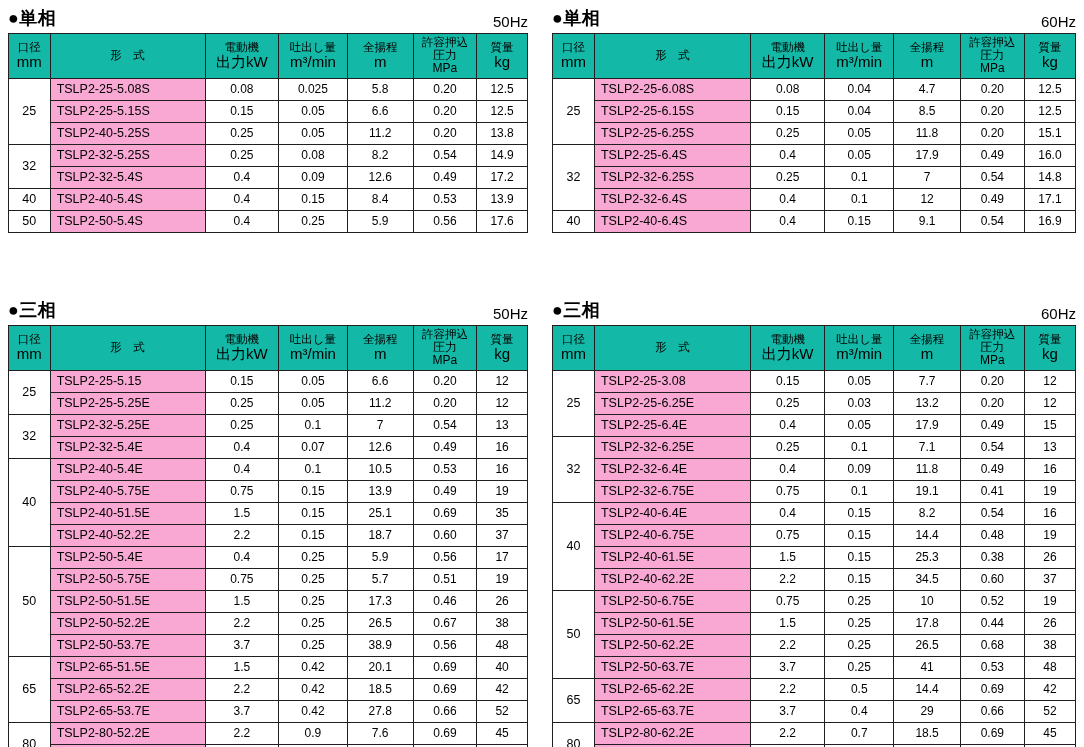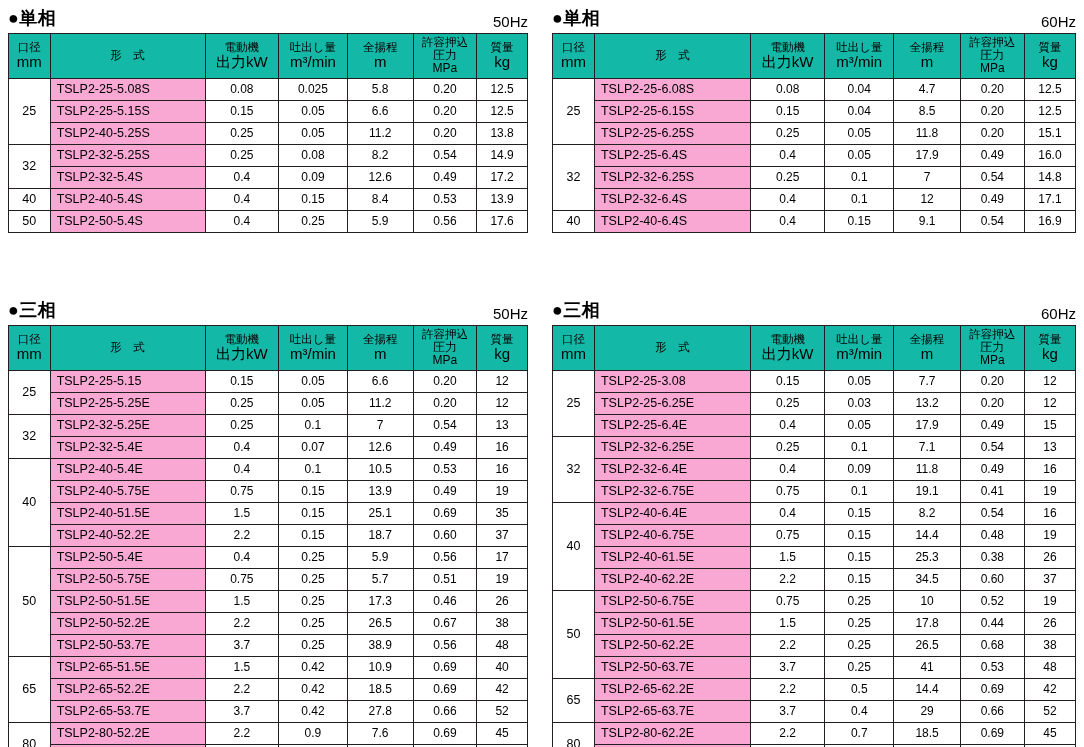--- a/index.html
+++ b/index.html
@@ -390,21 +390,21 @@
           <td class="dashed-right">0.25</td>
           <td>38.9</td>
           <td>0.56</td>
           <td>48</td>
         </tr>
         <tr>
           <td class="bore" rowspan="3">65</td>
           <td class="model">TSLP2-65-51.5E</td>
           <td>1.5</td>
           <td class="dashed-right">0.42</td>
-          <td>10.9</td>
+          <td>20.1</td>
           <td>0.69</td>
           <td>40</td>
         </tr>
         <tr>
           <td class="model">TSLP2-65-52.2E</td>
           <td>2.2</td>
           <td class="dashed-right">0.42</td>
           <td>18.5</td>
           <td>0.69</td>
           <td>42</td>

